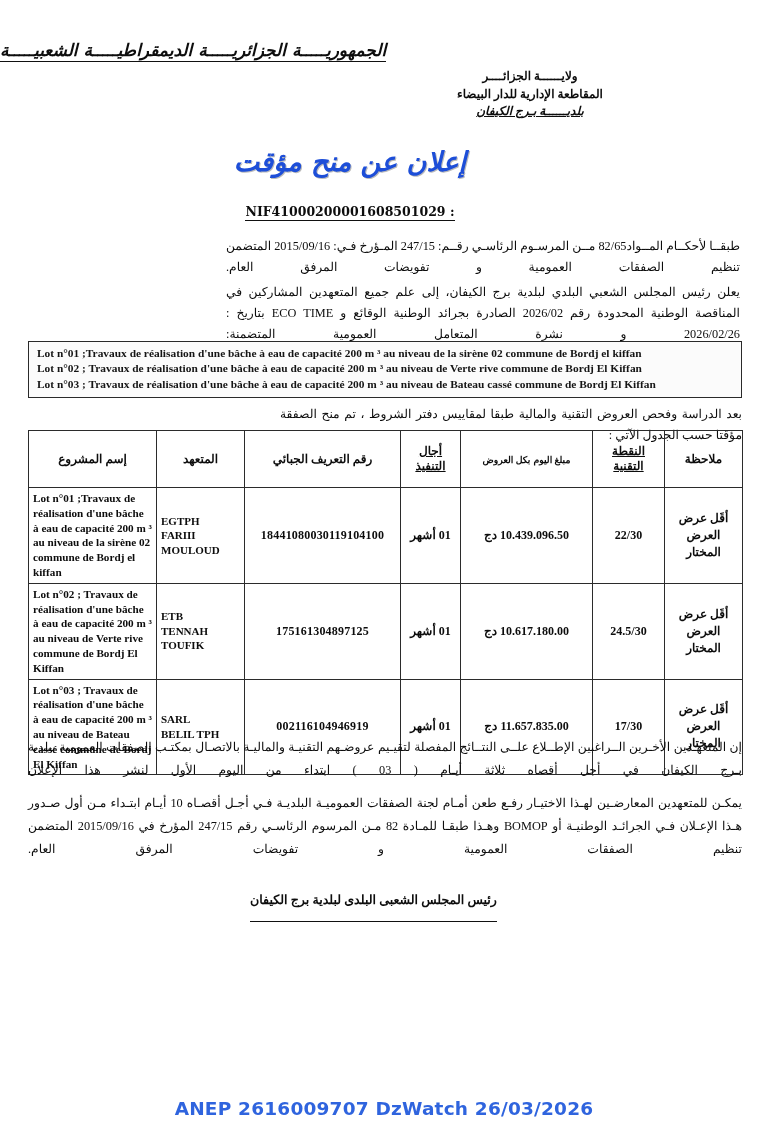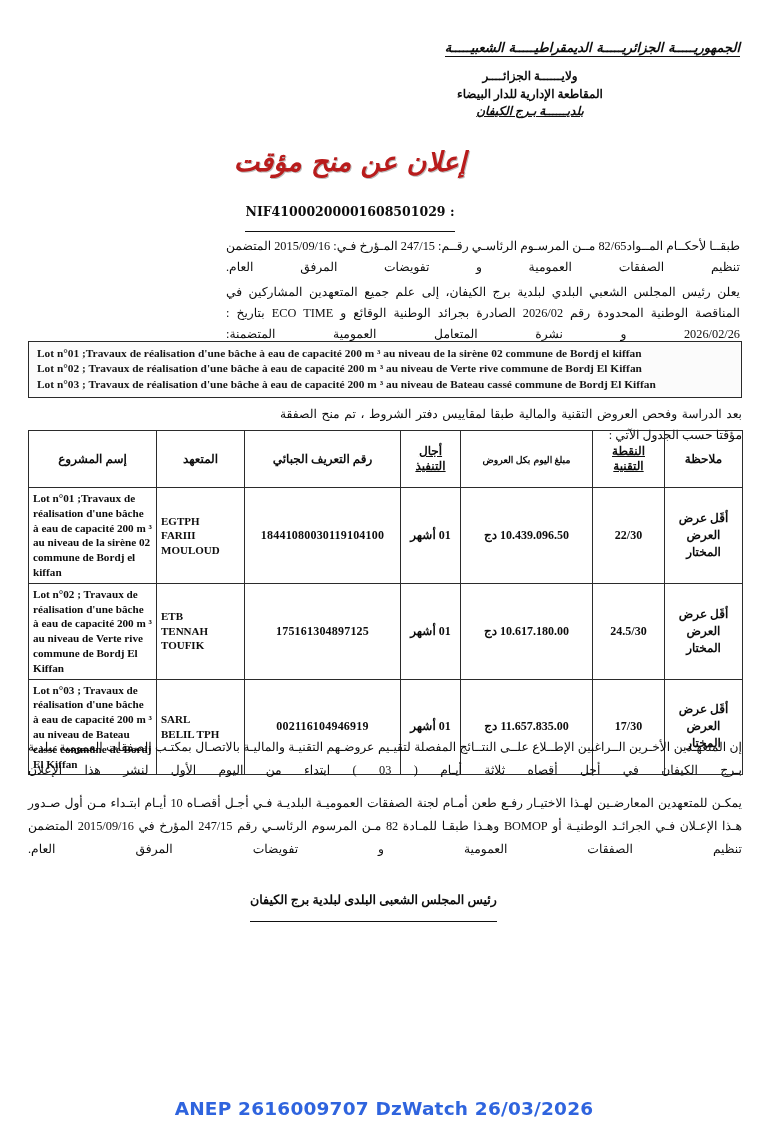--- a/index.html
+++ b/index.html
@@ -21,26 +21,26 @@
     width: 768px;
     height: 1138px;
     background: #fff;
   }
 
   
   .republic {
     position: absolute;
     left: 0; top: 40px;
     width: 740px;
-    text-align: right;
+    text-align: left;
     direction: rtl;
     font-family: "DejaVu Serif", serif;
     font-style: italic;
     font-weight: bold;
-    font-size: 13px;
+    font-size: 17px;
     letter-spacing: 1px;
     border-bottom: 0;
     white-space: nowrap;
   }
   .republic span {
     border-bottom: 1.4px solid #111;
     padding-bottom: 1px;
   }
   .org-block {
     position: absolute;
@@ -65,36 +65,36 @@
     position: absolute;
     left: 0; top: 146px;
     width: 700px;
     text-align: center;
     direction: rtl;
     font-family: "DejaVu Serif", serif;
     font-size: 27px;
     font-weight: bold;
     font-style: italic;
     letter-spacing: 2px;
-    color: #b91c1c;
+    color: #1d4ed8;
     text-shadow: 1px 1px 0 #bbb;
   }
   .nif-line {
     position: absolute;
     left: 0; top: 204px;
     width: 700px;
     text-align: center;
     direction: ltr;
     font-family: "DejaVu Serif", serif;
     font-size: 12.5px;
     font-weight: bold;
   }
   .nif-line span {
     border-bottom: 1.3px solid #111;
-    padding-bottom: 12px;
+    padding-bottom: 1px;
   }
 
   
   .para {
     position: absolute;
     direction: rtl;
     text-align: justify;
     text-align-last: justify;
     font-family: "Liberation Serif", serif;
     font-size: 12.3px;

